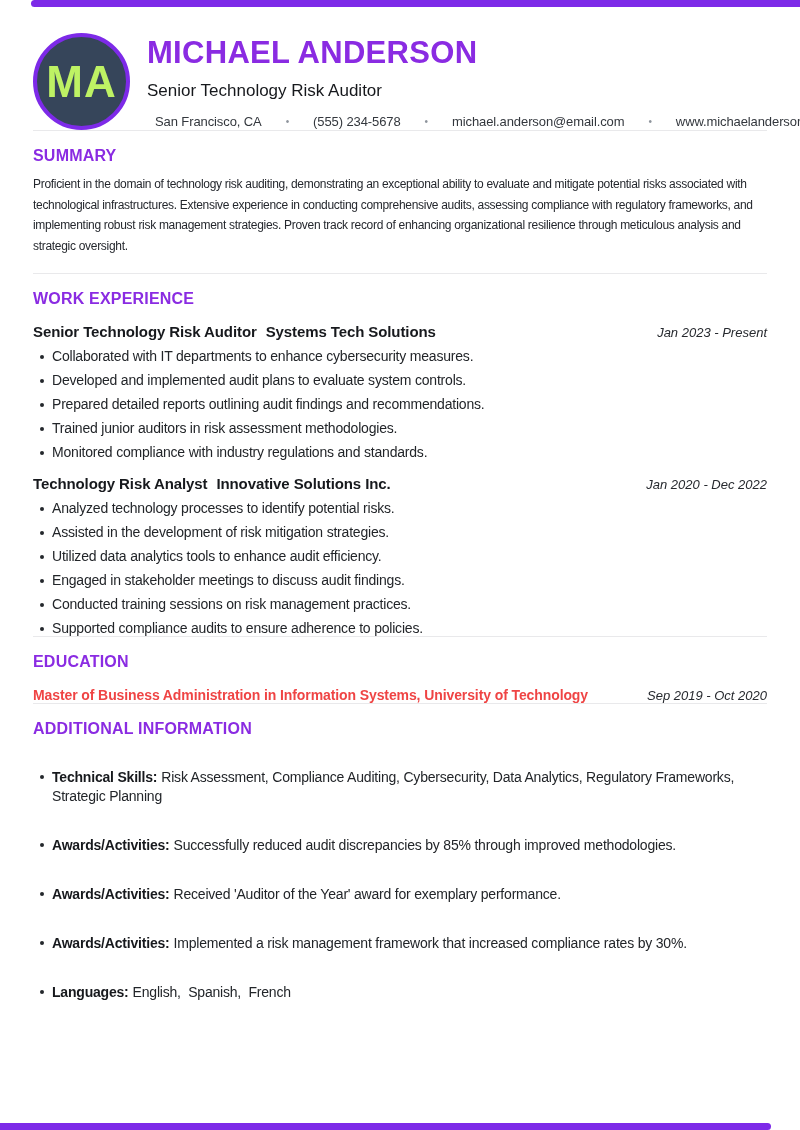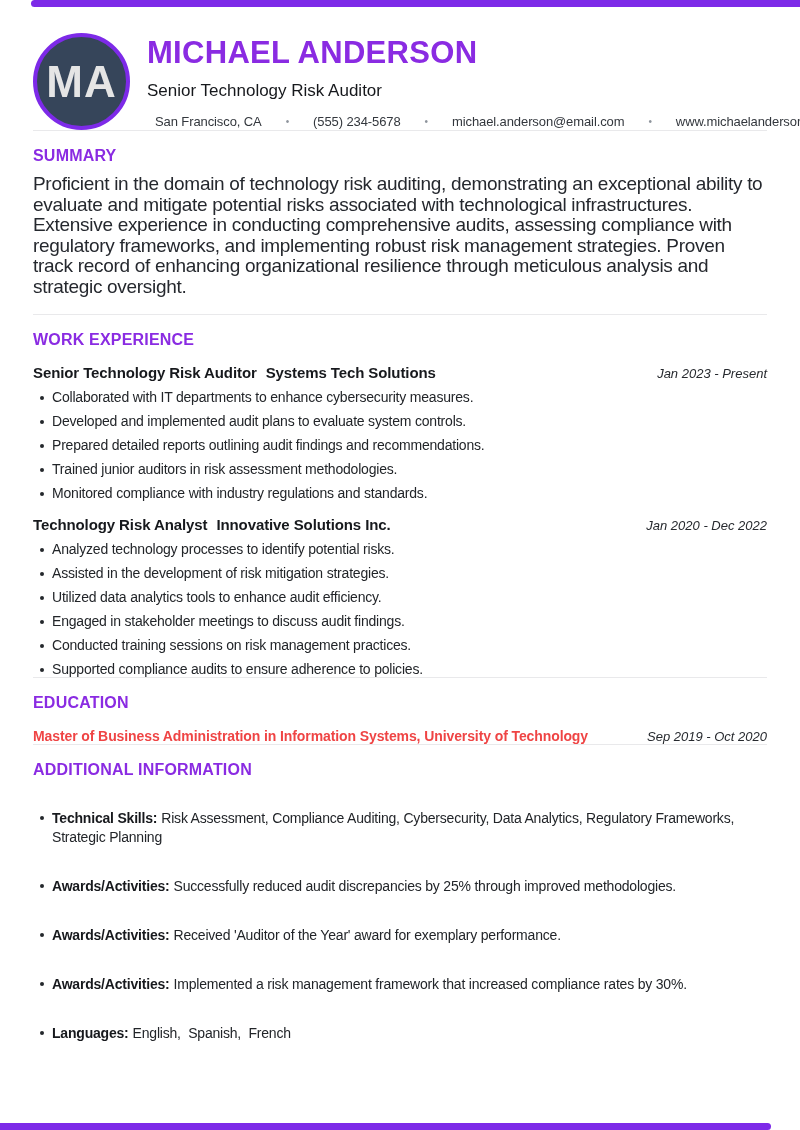--- a/index.html
+++ b/index.html
@@ -19,35 +19,35 @@
   .bar-bottom{position:absolute;bottom:0;left:0;width:771px;height:7px;background:var(--avatar_ring);border-radius:0 4px 4px 0;}
   .content{padding:0 33px;}
 
   
   .header{display:flex;padding-top:33px;}
   .avatar{
     flex:0 0 auto;width:97px;height:97px;border-radius:50%;
     background:var(--avatar_fill);border:4px solid var(--avatar_ring);
     display:flex;align-items:center;justify-content:center;
   }
-  .avatar-initials{color:#e5e5e5;font-size:44px;font-weight:700;letter-spacing:1px;line-height:1;}
+  .avatar-initials{color:#bef264;font-size:44px;font-weight:700;letter-spacing:1px;line-height:1;}
   .header-info{margin-left:17px;padding-top:4px;min-width:0;}
   .person-name{font-size:31px;font-weight:700;color:var(--accent);letter-spacing:.3px;line-height:1.05;}
   .person-title{font-size:17px;color:#16181C;margin-top:12px;line-height:1.1;}
   .contact{display:flex;align-items:center;gap:24px;margin-top:14px;padding-left:8px;
            font-size:13px;color:#33373D;letter-spacing:-.1px;white-space:nowrap;}
   .dot-sep{color:#8E949C;font-size:10px;line-height:1;}
 
   hr.divider{border:0;border-top:1px solid var(--divider);margin:0;}
   .divider-after-header{margin-top:18px;}
   .divider-gap-lg{margin-top:27px;}
 
   .sec-h{font-size:16px;font-weight:700;color:var(--accent);letter-spacing:.2px;padding-top:15px;line-height:1.2;}
 
-  .summary-text{font-size:19px;line-height:20.5px;letter-spacing:-.3px;margin:9px 0 0;color:#25282E;}
+  .summary-text{font-size:12px;line-height:20.5px;letter-spacing:-.3px;margin:9px 0 0;color:#25282E;}
 
   .job-head{display:flex;justify-content:space-between;align-items:baseline;margin-top:15px;}
   .job-title-group{font-size:15px;font-weight:700;color:#17191D;letter-spacing:-.1px;}
   .job-company{margin-left:9px;}
   .dates{font-size:13px;font-style:italic;color:#26292E;white-space:nowrap;font-weight:400;}
 
   ul.bullets{margin:5px 0 0;padding:0;list-style:none;}
   ul.bullets li{
     position:relative;padding-left:19px;margin-top:9px;
     font-size:14px;line-height:15px;letter-spacing:-.2px;color:#222529;
@@ -155,21 +155,21 @@
 
     <hr class="divider divider-gap-lg">
 
     <section>
       <div class="sec-h">ADDITIONAL INFORMATION</div>
       <ul class="addl">
         <li>
           <span class="addl-label">Technical Skills:</span><span class="addl-text">Risk Assessment, Compliance Auditing, Cybersecurity, Data Analytics, Regulatory Frameworks, Strategic Planning</span>
         </li>
         <li>
-          <span class="addl-label">Awards/Activities:</span><span class="addl-text">Successfully reduced audit discrepancies by 25% through improved methodologies.</span>
+          <span class="addl-label">Awards/Activities:</span><span class="addl-text">Successfully reduced audit discrepancies by 85% through improved methodologies.</span>
         </li>
         <li>
           <span class="addl-label">Awards/Activities:</span><span class="addl-text">Received 'Auditor of the Year' award for exemplary performance.</span>
         </li>
         <li>
           <span class="addl-label">Awards/Activities:</span><span class="addl-text">Implemented a risk management framework that increased compliance rates by 30%.</span>
         </li>
         <li>
           <span class="addl-label">Languages:</span><span class="addl-text">English,  Spanish,  French</span>
         </li>

